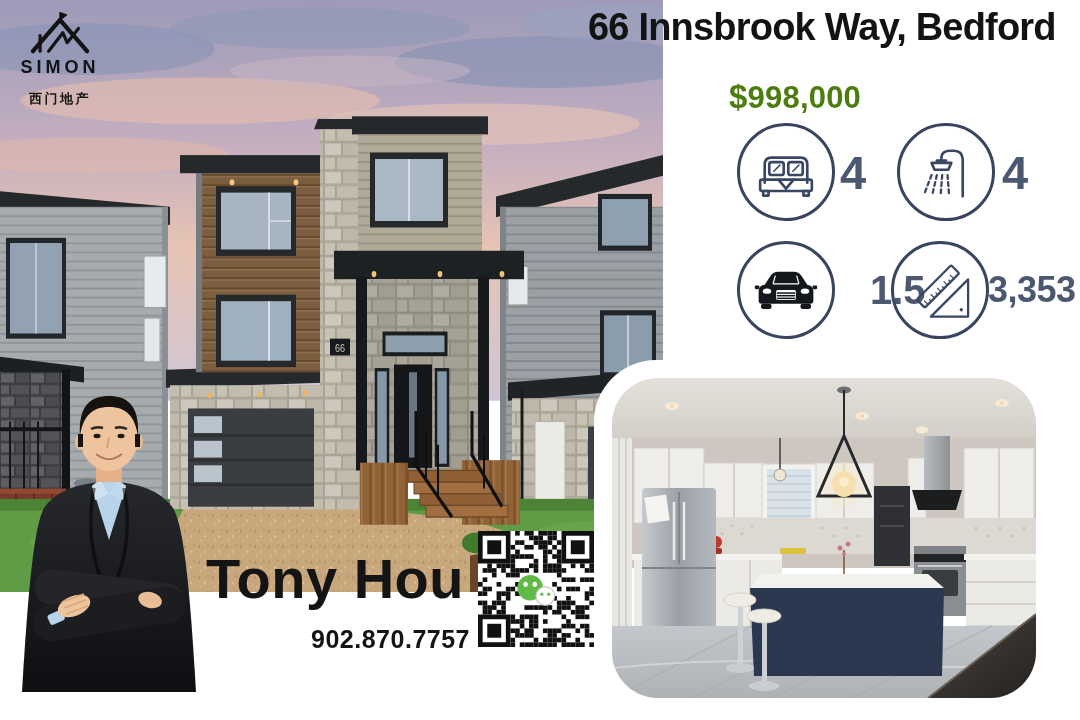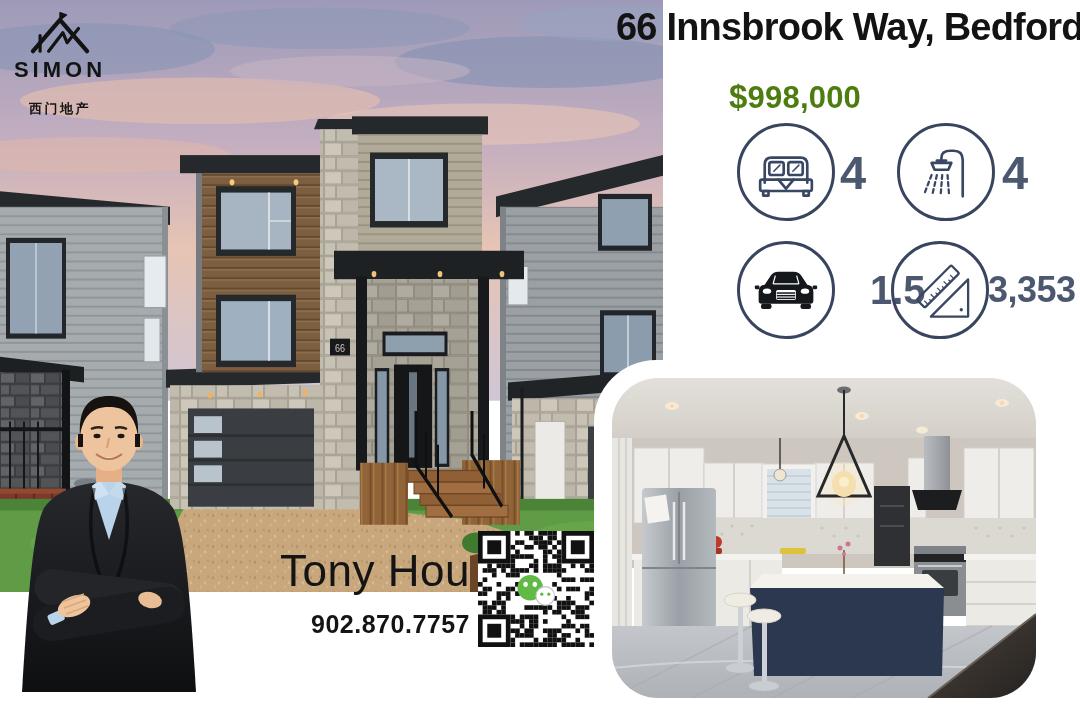--- a/index.html
+++ b/index.html
@@ -6,25 +6,25 @@
   .canvas{position:relative;width:1080px;height:720px;background:#fff;overflow:hidden;
           font-family:"Liberation Sans",sans-serif;}
   .abs{position:absolute;}
 
   
   .house-photo{left:0;top:0;width:663px;height:592px;z-index:1;}
   .house-photo svg{display:block;width:100%;height:100%;}
 
   
   .brand{left:8px;top:6px;width:104px;z-index:4;display:flex;flex-direction:column;align-items:center;color:#131313;}
-  .brand-name{font-size:22px;font-weight:700;letter-spacing:4px;line-height:1.05;}
-  .brand-name-cn{font-size:13px;font-weight:700;letter-spacing:2.5px;margin-top:19px;}
+  .brand-name{font-size:18px;font-weight:700;letter-spacing:4px;line-height:1.05;}
+  .brand-name-cn{font-size:13px;font-weight:700;letter-spacing:2.5px;margin-top:13px;}
 
   
-  .address{left:616px;top:6px;width:464px;font-size:38px;font-weight:600;color:#131313;
+  .address{left:588px;top:6px;width:464px;font-size:38px;font-weight:600;color:#131313;
            letter-spacing:-0.8px;white-space:nowrap;z-index:3;}
   .price{left:729px;top:78px;font-size:31px;font-weight:600;color:#4d7c0f;z-index:3;letter-spacing:0.2px;}
   .price .cur{font-weight:800;font-size:33px;}
 
   
   .stat-circle{width:98px;height:98px;border:3px solid #39455f;border-radius:50%;
                display:flex;align-items:center;justify-content:center;box-sizing:border-box;z-index:3;}
   .stat-circle svg{width:76px;height:76px;display:block;}
   .stat-value{color:#4b586f;font-weight:600;z-index:3;display:flex;align-items:center;height:98px;}
   .v-bed{left:840px;top:123px;font-size:47px;}
@@ -33,21 +33,21 @@
   .v-area{left:988px;top:241px;font-size:36px;letter-spacing:-0.5px;}
   .c-bed{left:737px;top:123px;}
   .c-shower{left:897px;top:123px;}
   .c-car{left:737px;top:241px;}
   .c-area{left:891px;top:241px;}
 
   
   .agent-photo{left:8px;top:390px;width:202px;height:302px;z-index:3;}
   .agent-photo svg{display:block;width:100%;height:100%;}
   .agent-info{left:200px;top:546px;width:270px;text-align:center;color:#141414;z-index:2;}
-  .agent-name{font-size:44px;font-weight:400;letter-spacing:0.5px;text-align:right;}
+  .agent-name{font-size:56px;font-weight:700;letter-spacing:0.5px;}
   .agent-phone{font-size:25px;font-weight:700;margin-top:14px;letter-spacing:0.5px;text-align:right;}
   .agent-email{font-size:23px;font-weight:700;margin-top:13px;}
 
   
   .qr{left:478px;top:531px;width:116px;height:116px;z-index:2;}
   .qr svg{display:block;width:100%;height:100%;}
 
   
   .kitchen-frame{left:594px;top:360px;width:460px;height:356px;background:#fff;border-radius:62px;z-index:2;}
   .kitchen-photo{left:18px;top:18px;width:424px;height:320px;border-radius:46px;overflow:hidden;}

